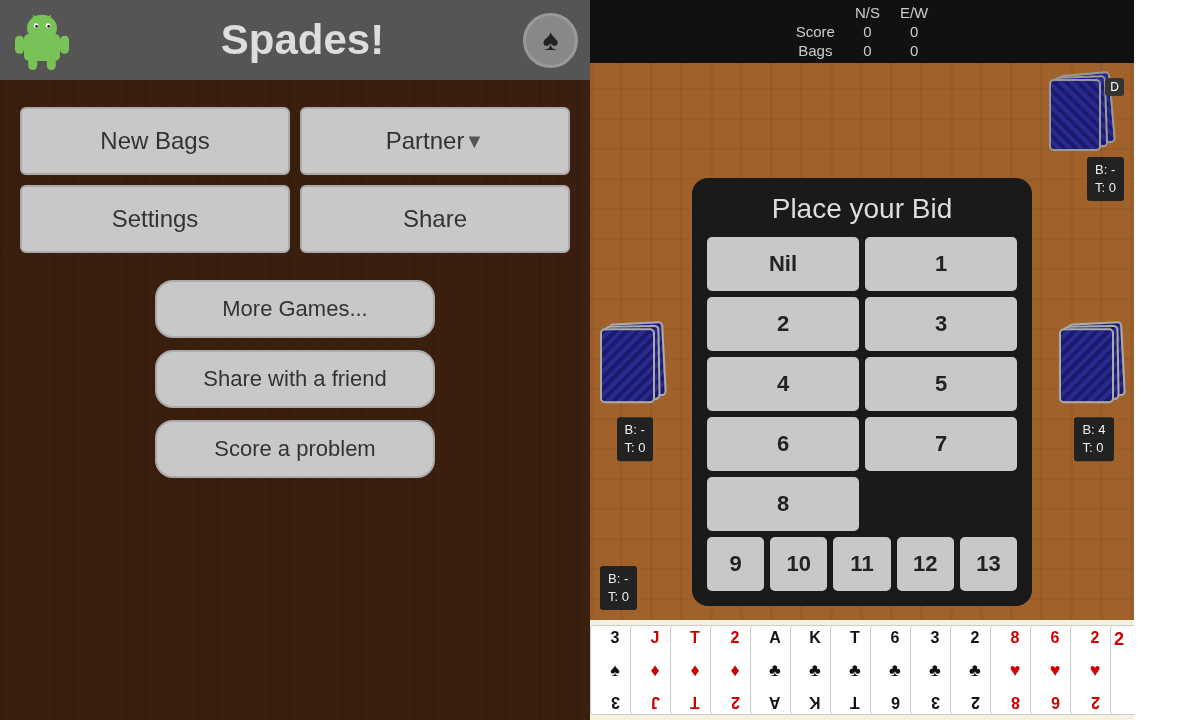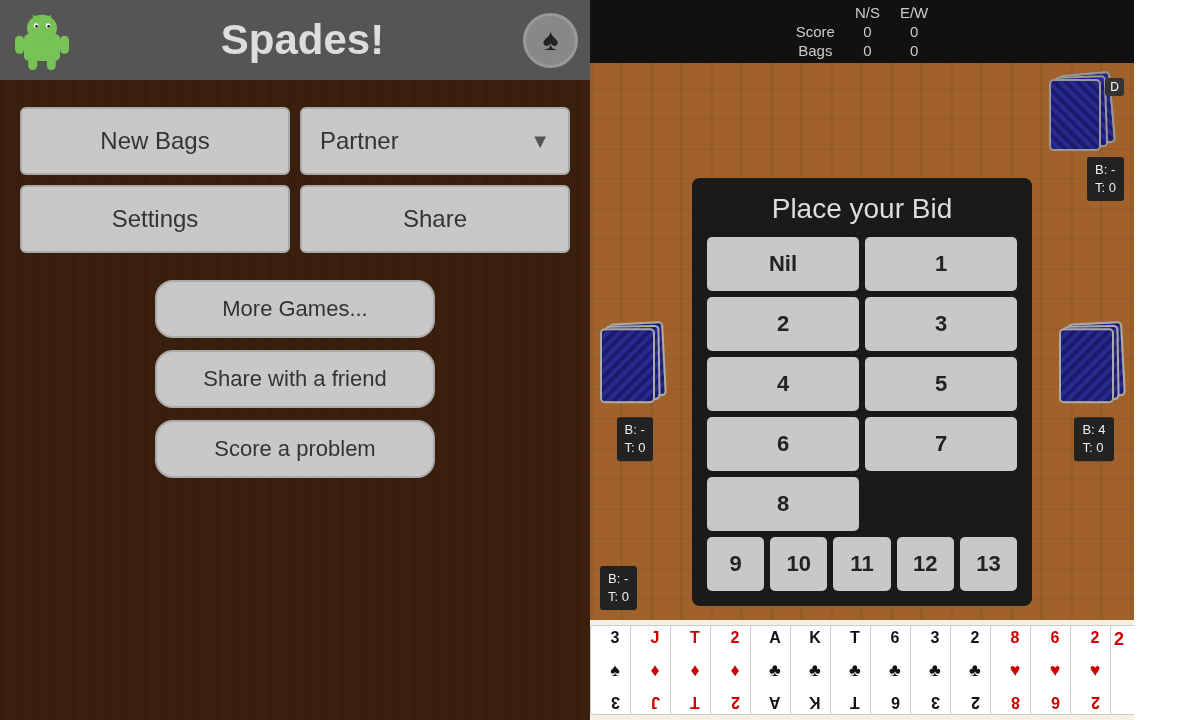--- a/index.html
+++ b/index.html
@@ -79,22 +79,21 @@
       text-align: center;
       color: #333;
       display: flex;
       align-items: center;
       justify-content: center;
     }
 
     #partner-btn {
       display: flex;
       align-items: center;
-      justify-content: space-between;
-      padding: 18px 18px;
+      padding: 18px 5px;
     }
 
     .dropdown-arrow {
       font-size: 20px;
       color: #555;
     }
 
     #extra-buttons {
       display: flex;
       flex-direction: column;
@@ -225,21 +224,21 @@
     
     #bottom-left-bid {
       position: absolute;
       bottom: 110px;
       left: 10px;
     }
 
     
     #bid-dialog {
       background: #1a1a1a;
-      border-radius: 8px;
+      border-radius: 16px;
       padding: 15px;
       width: 340px;
       position: relative;
       z-index: 20;
     }
 
     #bid-dialog-title {
       color: #ddd;
       font-size: 28px;
       text-align: center;

